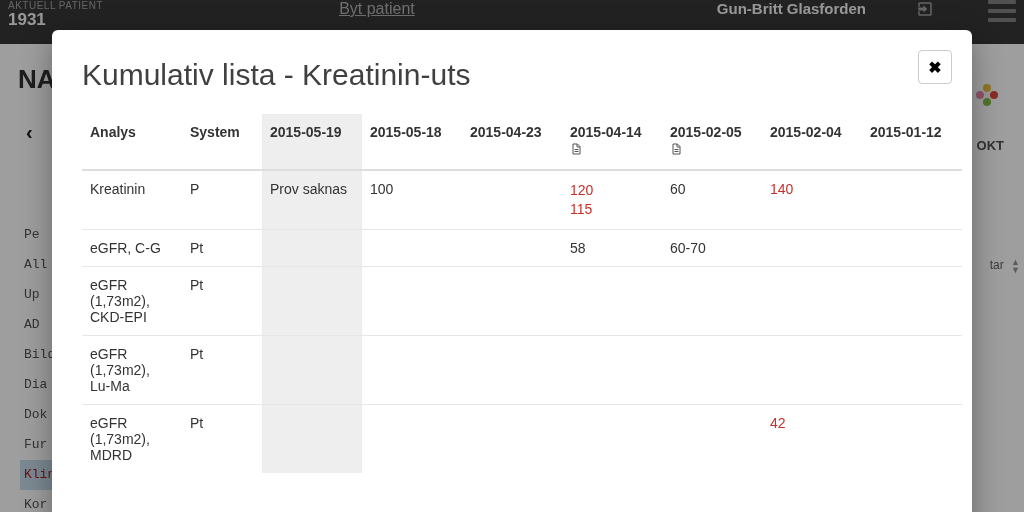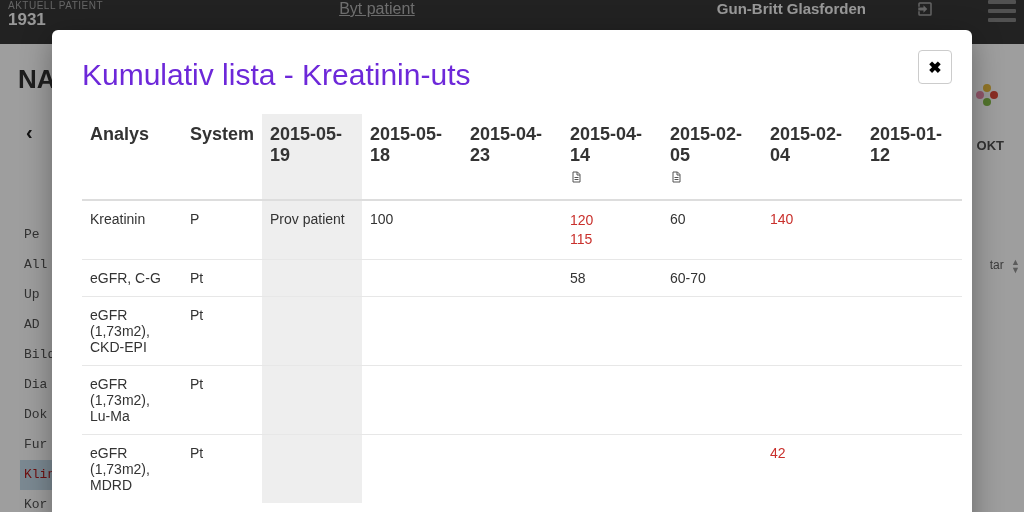--- a/index.html
+++ b/index.html
@@ -40,31 +40,31 @@
   
   .overlay {
     position:absolute; inset:0; background:rgba(0,0,0,0.38);
     display:flex; justify-content:center;
   }
   .modal {
     margin-top:30px; width:920px; height:560px; background:#fff; border-radius:6px;
     box-shadow:0 8px 30px rgba(0,0,0,0.35);
     padding:28px 30px 0 30px; position:relative;
   }
-  .modal h1 { font-size:30px; font-weight:500; color:#6d28d9; margin-bottom:22px;}
+  .modal h1 { font-size:30px; font-weight:500; color:#404040; margin-bottom:22px;}
   .close-btn {
     position:absolute; top:20px; right:20px; width:34px; height:34px;
     border:1px solid #ccc; border-radius:4px; background:#fff;
     display:flex; align-items:center; justify-content:center;
     font-size:16px; font-weight:700; cursor:pointer;
   }
 
   table.kl { width:100%; border-collapse:collapse; font-size:14px; table-layout:fixed;}
   table.kl th, table.kl td { text-align:left; padding:10px 8px; vertical-align:top; }
-  table.kl thead th { font-weight:700; border-bottom:2px solid #ddd; font-size:18px;}
+  table.kl thead th { font-weight:700; border-bottom:2px solid #ddd; font-size:14px;}
   table.kl tbody tr { border-top:1px solid #e7e7e7;}
   table.kl .col-analys { width:100px;}
   table.kl .col-system { width:80px;}
   table.kl .col-date   { width:100px;}
   col.hl { background:#eee; }
   .doc-ico { display:inline-block; margin-top:2px;}
   .doc-ico svg { width:12px; height:14px; }
   .red { color:#c9302c; }
   .black { color:#333; }
   .stack span { display:block; line-height:1.35;}
@@ -176,21 +176,21 @@
             </span>
           </th>
           <th><span>2015-02-04</span></th>
           <th><span>2015-01-12</span></th>
         </tr>
       </thead>
       <tbody id="klBody">
           <tr>
             <td>Kreatinin</td>
             <td>P</td>
-            <td><span class="black">Prov patient</span></td>
+            <td><span class="black">Prov saknas</span></td>
             <td><span class="black">100</span></td>
             <td></td>
             <td>
               <div class="stack">
                 <span class="red">120</span>
                 <span class="red">115</span>
               </div>
             </td>
             <td><span class="black">60</span></td>
             <td><span class="red">140</span></td>

